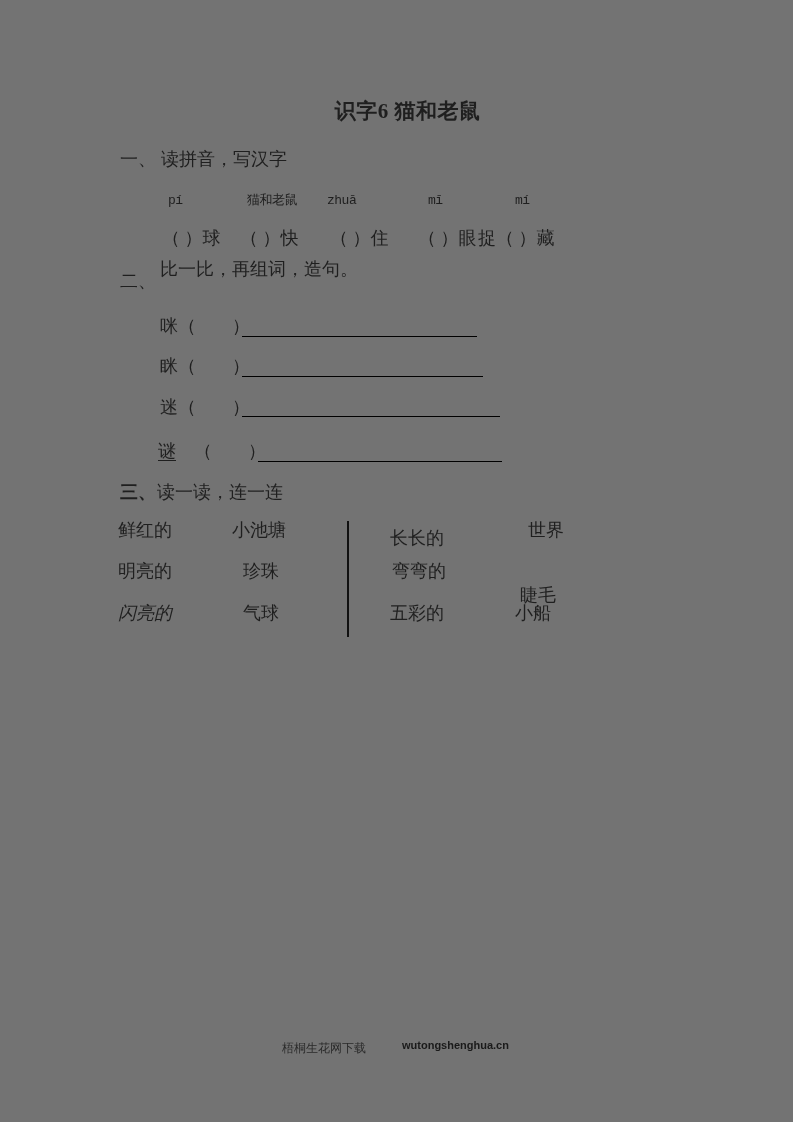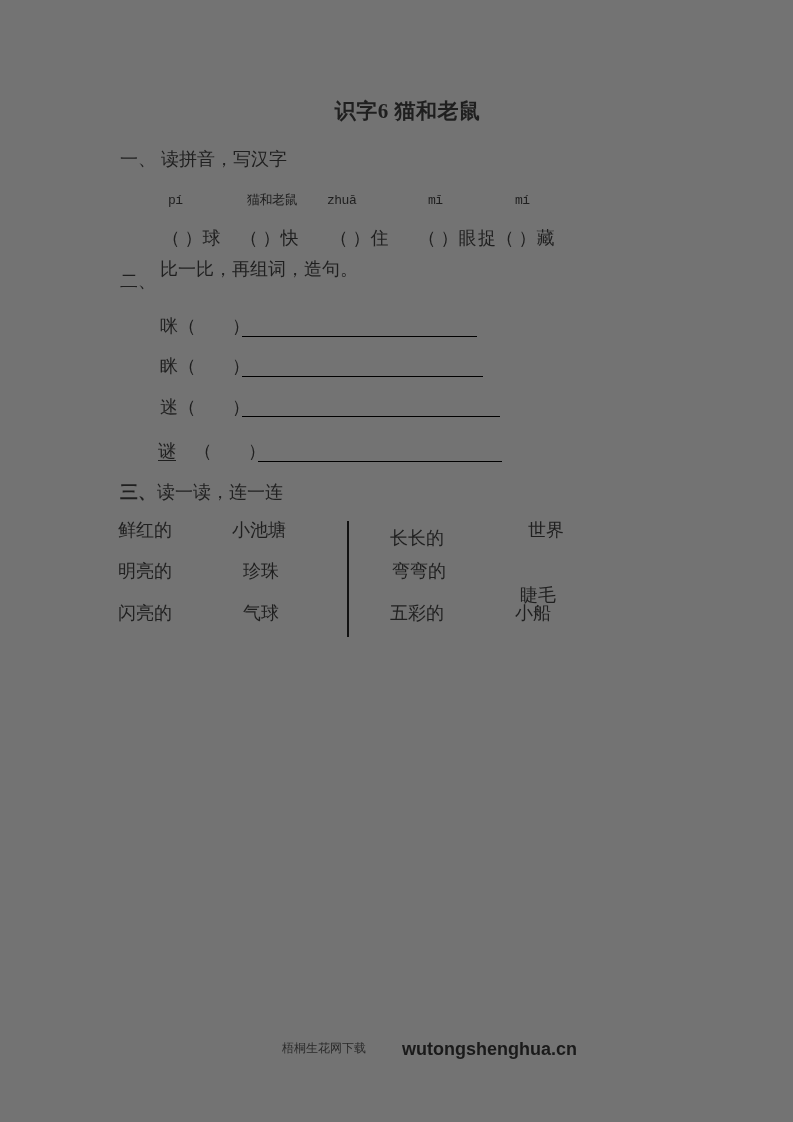--- a/index.html
+++ b/index.html
@@ -31,21 +31,21 @@
   }
   .char-underlined{text-decoration:underline;text-underline-offset:3px;}
   .divider{
     position:absolute;
     width:2px;background:#111;
   }
   .bold{font-weight:bold;}
   .footer-cn{font-size:12px;color:#2a2a2a;}
   .footer-url{
     font-family:"Liberation Sans", sans-serif;
-    font-size:18px;font-weight:bold;color:#1a1a1a;
+    font-size:11px;font-weight:bold;color:#1a1a1a;
   }
 </style>
 </head>
 <body>
 
 <div class="page">
 
   <div class="abs title">识字6 猫和老鼠</div>
 
   <span class="abs t18" style="left:120px;top:150px;">一、</span>
@@ -84,21 +84,21 @@
   <span class="abs t18" style="left:118px;top:521px;">鲜红的</span>
   <span class="abs t18" style="left:232px;top:521px;">小池塘</span>
   <span class="abs t18" style="left:390px;top:509px;margin-top:20px;">长长的</span>
   <span class="abs t18" style="left:513px;top:521px;margin-left:15px;">世界</span>
 
   <span class="abs t18" style="left:118px;top:562px;">明亮的</span>
   <span class="abs t18" style="left:243px;top:562px;">珍珠</span>
   <span class="abs t18" style="left:392px;top:562px;">弯弯的</span>
   <span class="abs t18" style="left:520px;top:562px;margin-top:24px;">睫毛</span>
 
-  <span class="abs t18" style="left:118px;top:604px;">闪亮的</span>
+  <span class="abs t18" style="left:118px;top:604px;font-style:italic;">闪亮的</span>
   <span class="abs t18" style="left:243px;top:604px;">气球</span>
   <span class="abs t18" style="left:390px;top:604px;">五彩的</span>
   <span class="abs t18" style="left:515px;top:604px;">小船</span>
 
   <div class="divider" style="left:347px;top:521px;height:116px;"></div>
 
   <span class="abs footer-cn" style="left:282px;top:1042px;">梧桐生花网下载</span>
   <span class="abs footer-url" style="left:402px;top:1040px;">wutongshenghua.cn</span>
 
 </div>

